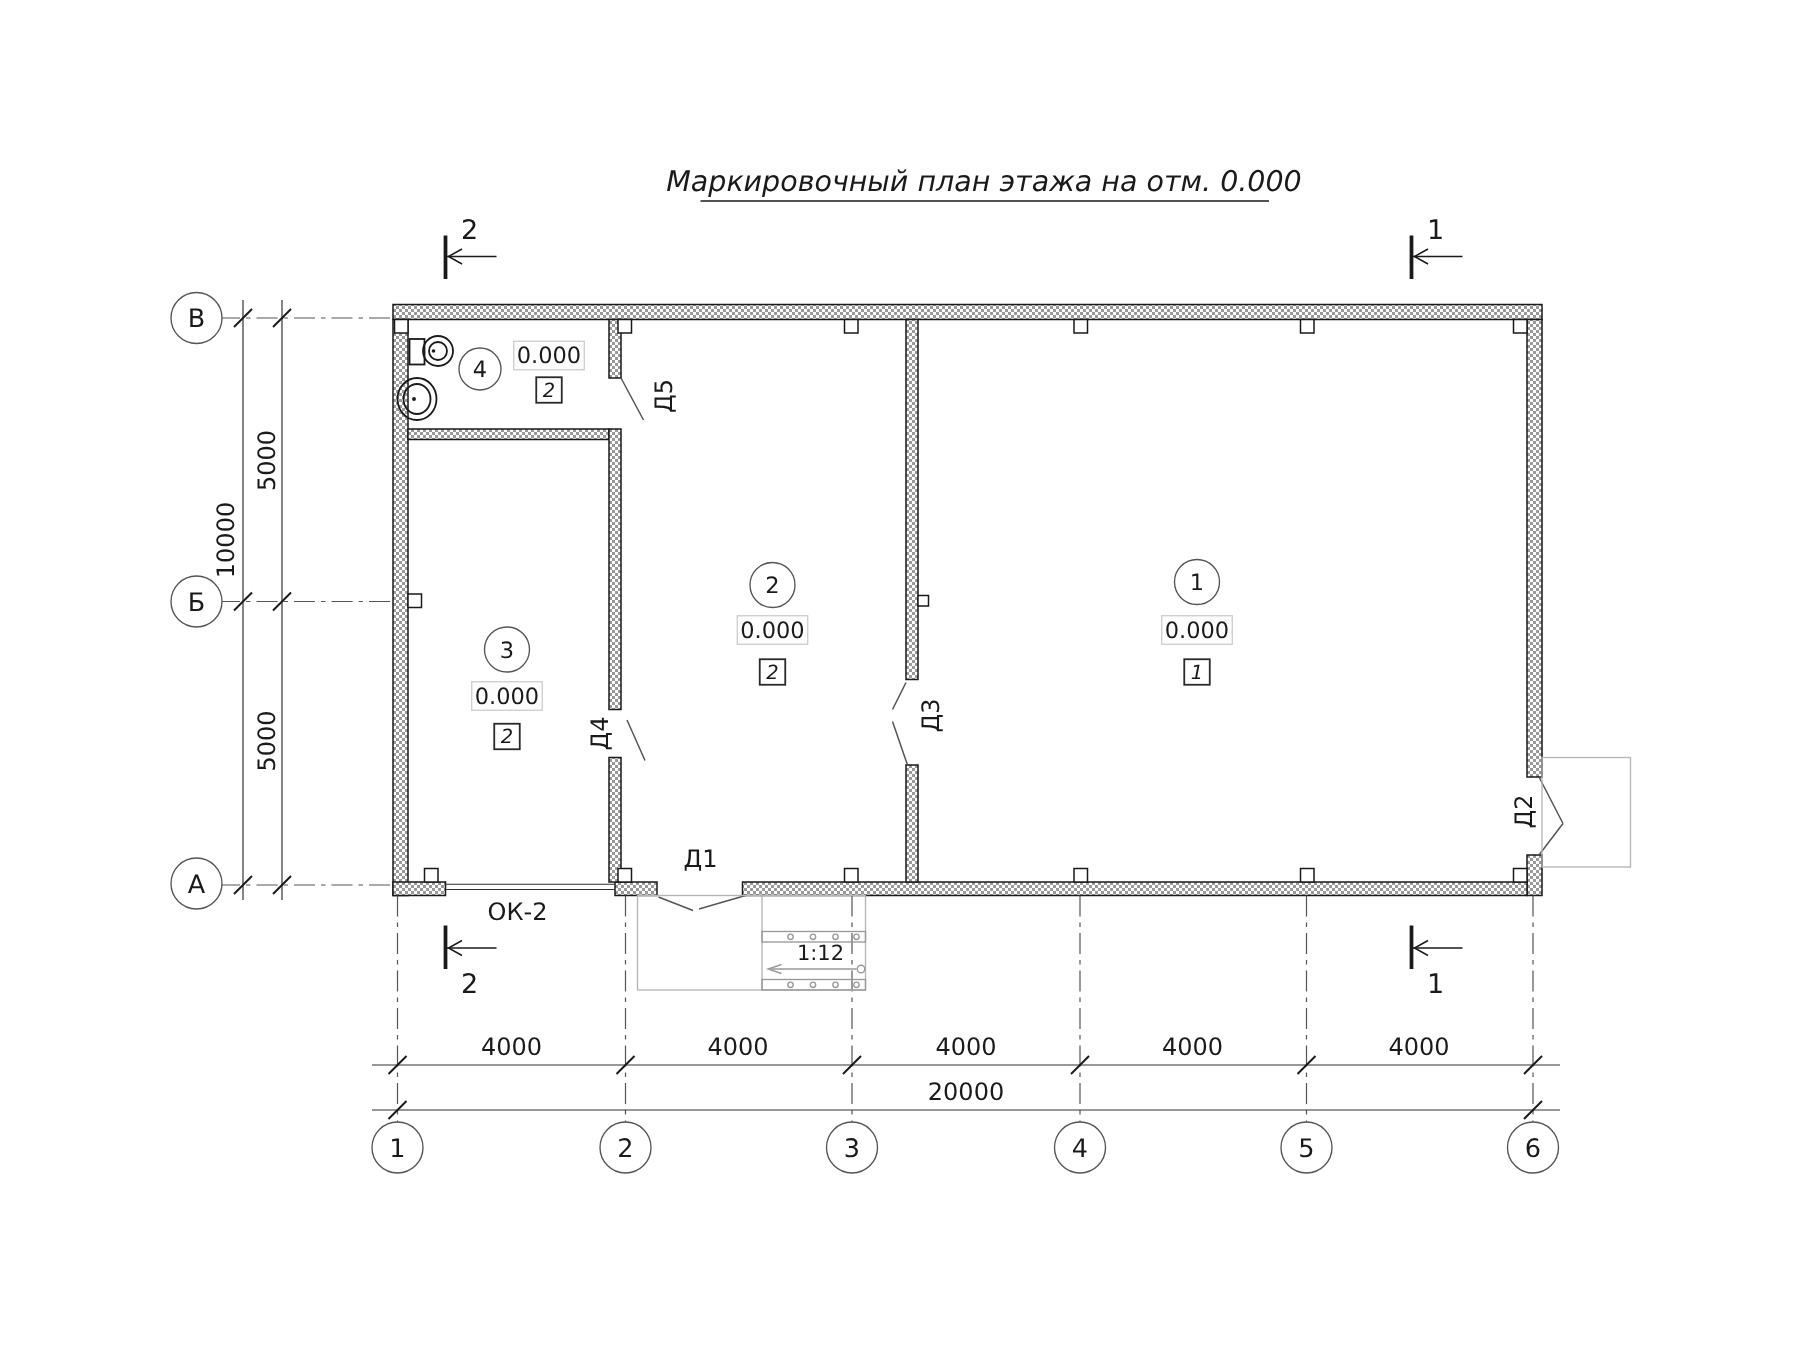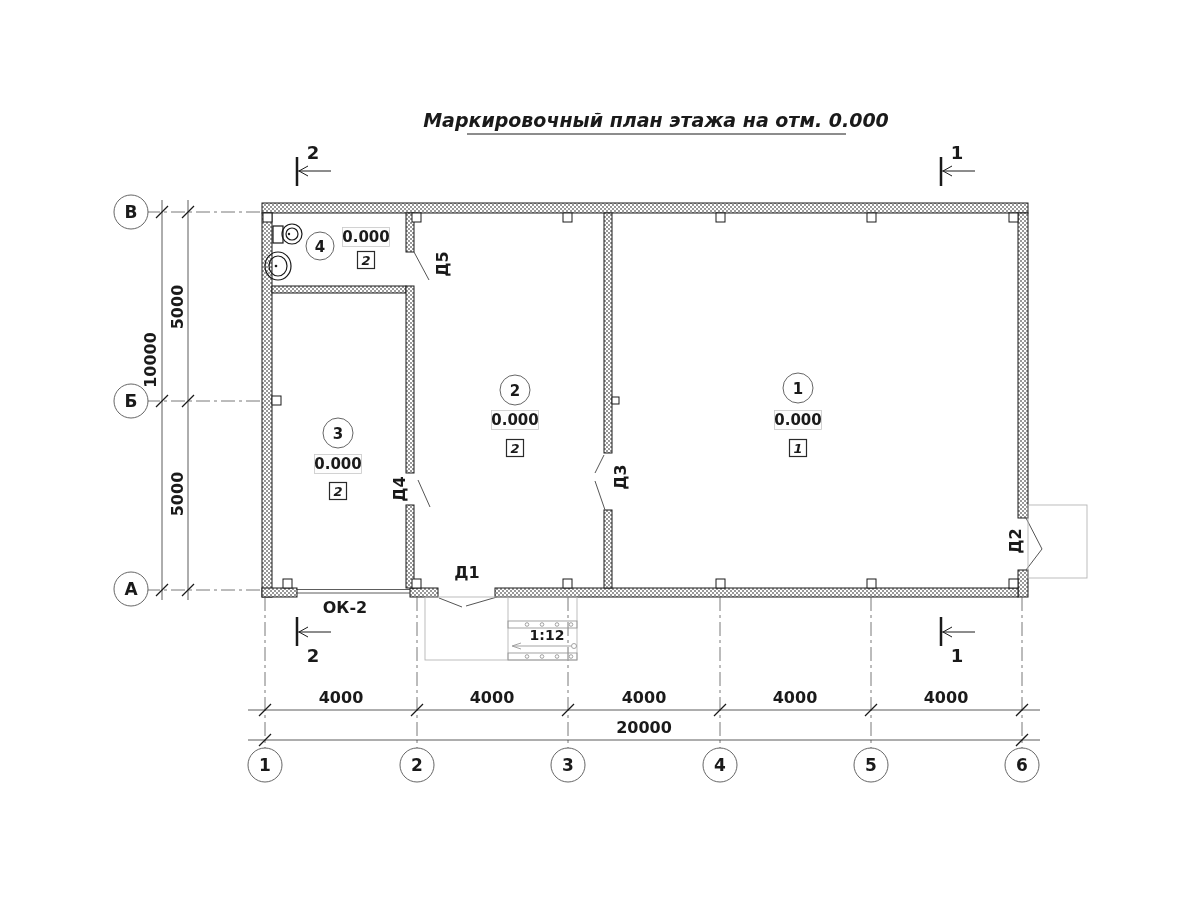--- a/index.html
+++ b/index.html
@@ -1,16 +1,16 @@
 <!DOCTYPE html>
 <html><head>
 <meta charset="utf-8">
 <style>
   html,body{margin:0;padding:0;background:#fff;}
-  .sheet{position:relative;width:1200px;height:816px;background:#ffffff;overflow:hidden;font-weight:bold;}
+  .sheet{position:relative;width:1200px;height:816px;background:#ffffff;overflow:hidden;}
   svg{display:block;}
   text{font-family:"DejaVu Sans","Liberation Sans",sans-serif;fill:#1a1a1a;}
   .t-title{font-size:19px;font-style:italic;}
   .t-dim{font-size:16px;}
   .t-axis{font-size:17px;}
   .t-room{font-size:15px;}
   .t-elev{font-size:15px;}
   .t-floor{font-size:13px;font-style:italic;}
   .t-door{font-size:16px;}
   .t-sec{font-size:18px;}

